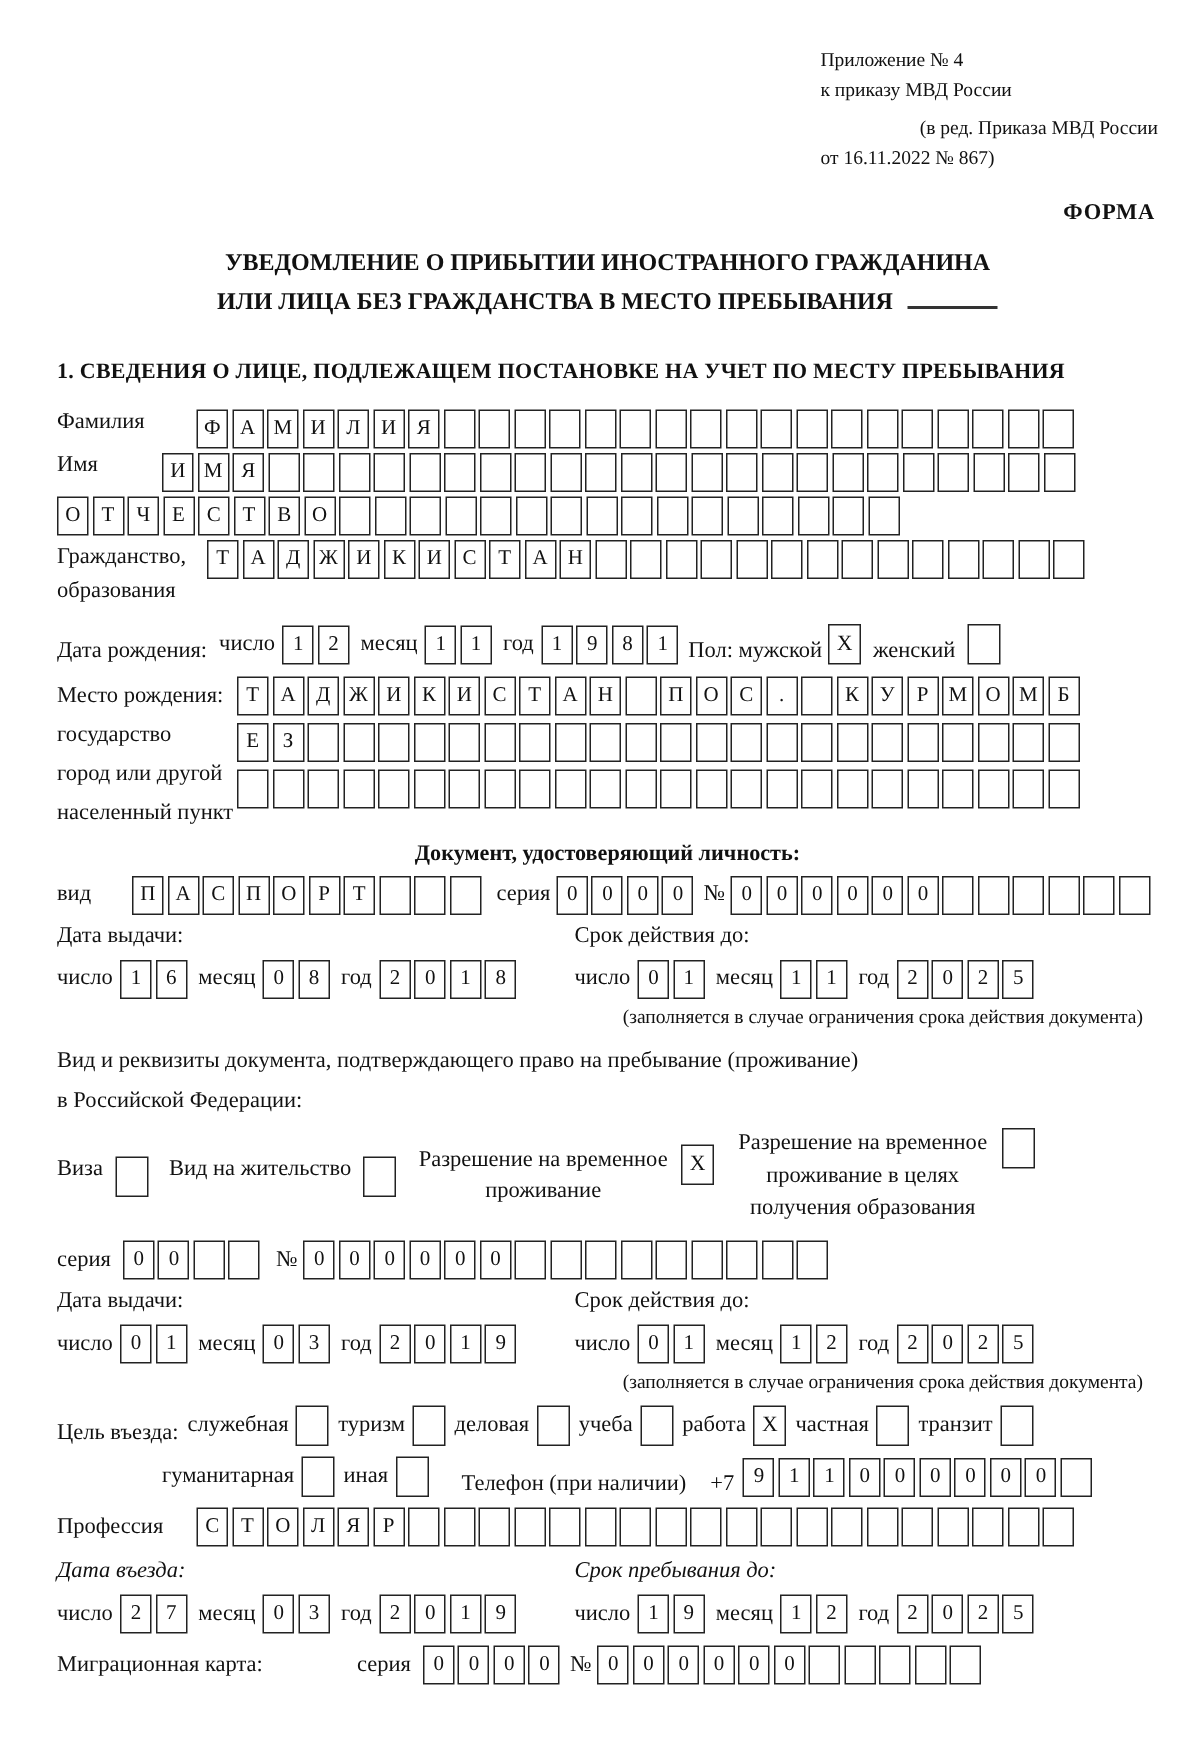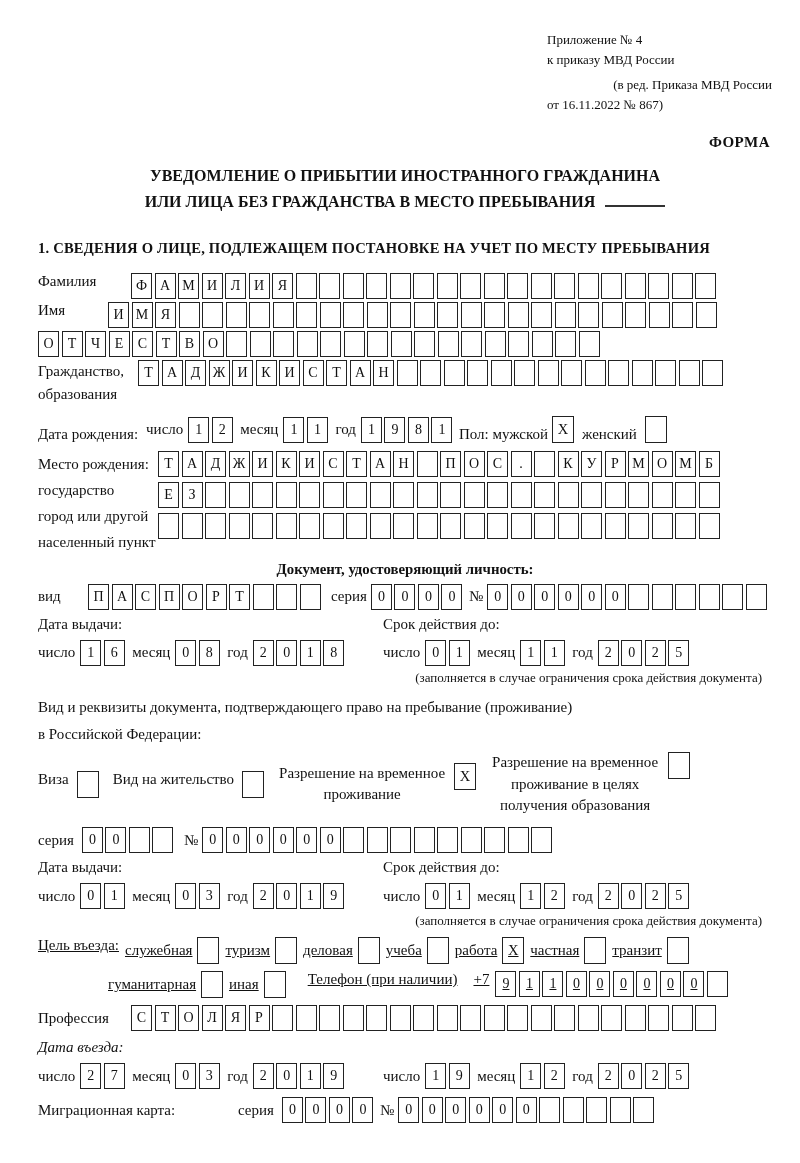--- a/index.html
+++ b/index.html
@@ -40,21 +40,21 @@
   .twocol{display:flex;align-items:flex-start;margin-bottom:6px;font-size:15px;}
   .lblcol{flex:0 0 auto;line-height:26px;}
   .boxcol .cells{display:flex;margin-bottom:5px;}
 
   .center-bold{text-align:center;font-weight:bold;font-size:14.8px;margin:4px 0 6px 0;}
 
   .opt{display:flex;align-items:flex-start;gap:8px;}
   .optlbl{display:inline-block;text-align:center;line-height:1.45;}
   .resopts{display:flex;align-items:center;gap:14px;margin:4px 0 10px 0;font-size:15px;}
 
-  .purpose-row{display:flex;align-items:flex-start;gap:6px;font-size:15px;margin-bottom:7px;flex-wrap:nowrap;text-decoration:underline;}
+  .purpose-row{display:flex;align-items:flex-end;gap:6px;font-size:15px;margin-bottom:7px;flex-wrap:nowrap;}
   .purpose-row .pair{display:inline-flex;align-items:center;gap:5px;}
 </style>
 </head>
 <body>
 
 <div class="page">
 
   <div class="annex">
     <div>Приложение № 4</div>
     <div>к приказу МВД России</div>
@@ -577,20 +577,21 @@
         <span class="cell"></span>
         <span class="cell"></span>
         <span class="cell"></span>
         <span class="cell"></span>
         <span class="cell"></span>
       </span>
   </div>
 
   <div class="datepair" style="margin-top:8px;font-style:italic;">
     <div class="dp-head">Дата въезда:</div>
+    <div class="dp-head">Срок пребывания до:</div>
   </div>
   <div class="datepair">
     <div class="dgroup">
       <span>число</span>
       <span class="cells">
           <span class="cell">2</span>
           <span class="cell">7</span>
         </span>
       <span>месяц</span>
       <span class="cells">

